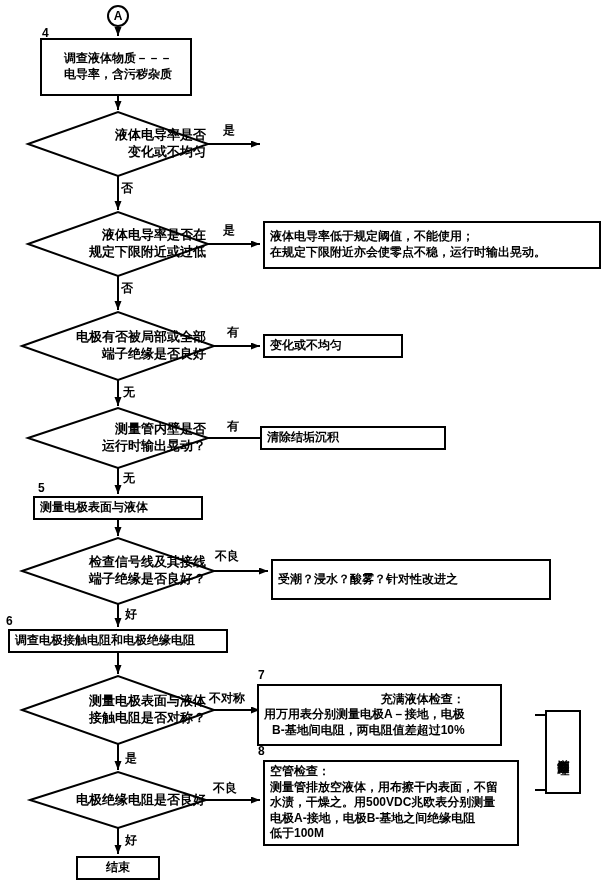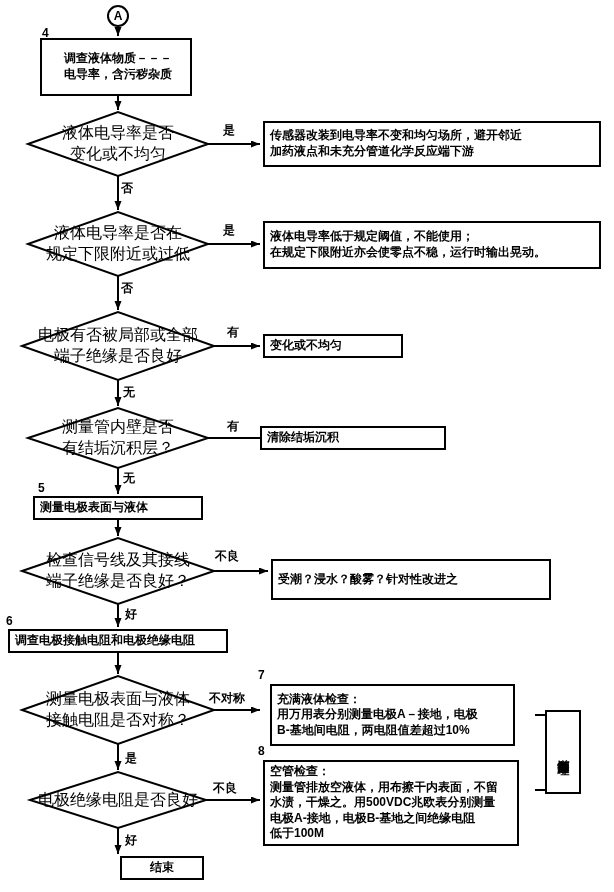--- a/index.html
+++ b/index.html
@@ -6,25 +6,25 @@
   html,body { background:#fff; }
   body { font-family:"Liberation Sans", sans-serif; color:#000; }
   .canvas { position:relative; width:614px; height:892px; background:#fff; overflow:hidden; }
   .layer { position:absolute; left:0; top:0; }
   .box {
     position:absolute; border:2px solid #000; background:#fff;
     display:flex; align-items:center; padding:2px 5px;
     font-size:12px; font-weight:bold; line-height:1.3;
     white-space:pre-line;
   }
-  .box.center { justify-content:center; text-align:center;margin-left:44px; }
+  .box.center { justify-content:center; text-align:center; }
   .dtext {
     position:absolute; transform:translate(-50%,-50%);
-    width:176px; text-align:center;
-    font-size:16px; font-weight:normal; line-height:1.3;
+    width:176px; text-align:right;
+    font-size:13px; font-weight:bold; line-height:1.3;
     white-space:pre-line;
   }
   .elabel { position:absolute; font-size:12px; font-weight:bold; background:#fff; padding:0 1px; }
   .num { position:absolute; font-size:12px; font-weight:bold; }
   .circle {
     position:absolute; width:22px; height:22px; border:2px solid #000; border-radius:50%;
     display:flex; align-items:center; justify-content:center;
     font-size:12px; font-weight:bold; background:#fff;
   }
   .vbox {
@@ -92,35 +92,33 @@
   <div class="box" style="left:8px; top:629px; width:220px; height:24px;">调查电极接触电阻和电极绝缘电阻</div>
   <div class="box center" style="left:76px; top:856px; width:84px; height:24px;">结束</div>
 
   <div class="dtext" style="left:118px; top:144px;">液体电导率是否
 变化或不均匀</div>
   <div class="dtext" style="left:118px; top:244px;">液体电导率是否在
 规定下限附近或过低</div>
   <div class="dtext" style="left:118px; top:346px;">电极有否被局部或全部
 端子绝缘是否良好</div>
   <div class="dtext" style="left:118px; top:438px;">测量管内壁是否
-有结垢沉积层？</div>
+运行时输出晃动？</div>
   <div class="dtext" style="left:118px; top:571px;">检查信号线及其接线
 端子绝缘是否良好？</div>
   <div class="dtext" style="left:118px; top:800px;">电极绝缘电阻是否良好</div>
   <div class="dtext" style="left:118px; top:710px;">测量电极表面与液体
 接触电阻是否对称？</div>
 
-  <div class="box" style="left:263px; top:121px; width:338px; height:46px;">传感器改装到电导率不变和均匀场所，避开邻近
-加药液点和未充分管道化学反应端下游</div>
   <div class="box" style="left:263px; top:221px; width:338px; height:48px;">液体电导率低于规定阈值，不能使用；
 在规定下限附近亦会使零点不稳，运行时输出晃动。</div>
   <div class="box" style="left:263px; top:334px; width:140px; height:24px;">变化或不均匀</div>
   <div class="box" style="left:260px; top:426px; width:186px; height:24px;">清除结垢沉积</div>
   <div class="box" style="left:271px; top:559px; width:280px; height:41px;">受潮？浸水？酸雾？针对性改进之</div>
-  <div class="box" style="left:270px; top:684px; width:245px; height:62px;">充满液体检查：
+  <div class="box" style="left:257px; top:684px; width:245px; height:62px;text-align:right;">充满液体检查：
 用万用表分别测量电极A－接地，电极
 B-基地间电阻，两电阻值差超过10%</div>
   <div class="box" style="left:263px; top:760px; width:256px; height:86px;">空管检查：
 测量管排放空液体，用布擦干内表面，不留
 水渍，干燥之。用500VDC兆欧表分别测量
 电极A-接地，电极B-基地之间绝缘电阻
 低于100M</div>
 
   <div class="vbox" style="left:545px; top:710px; width:36px; height:84px;">送制造厂修理</div>
 

